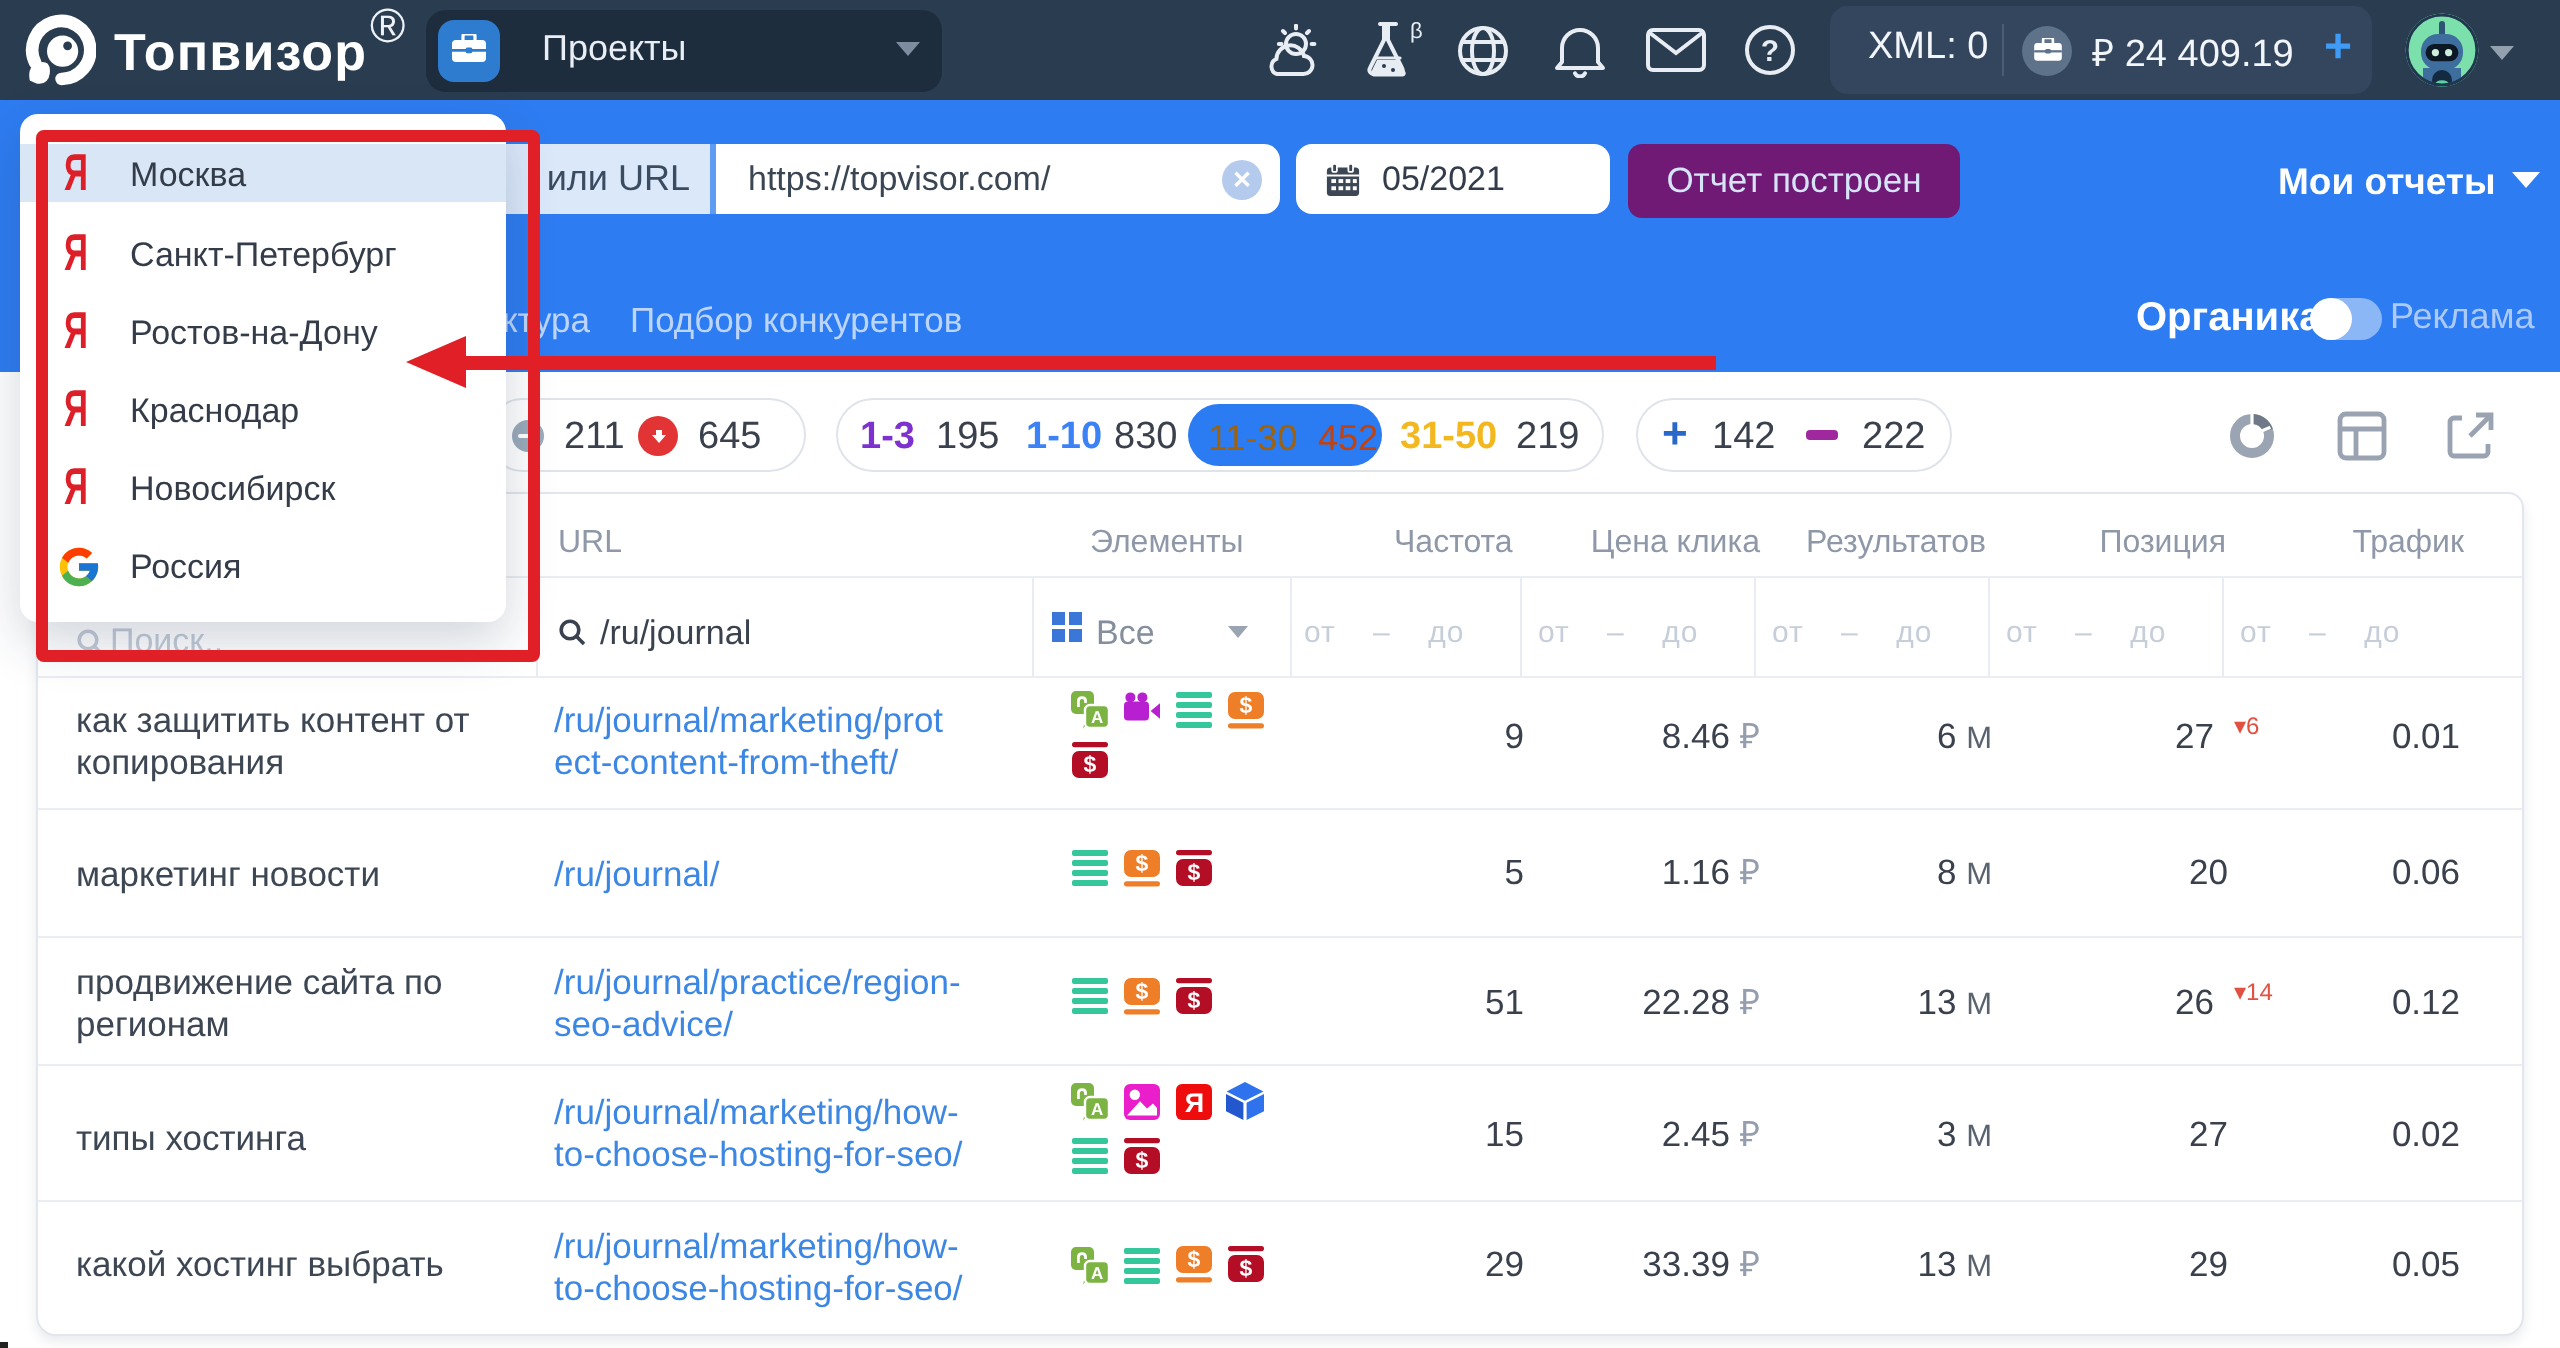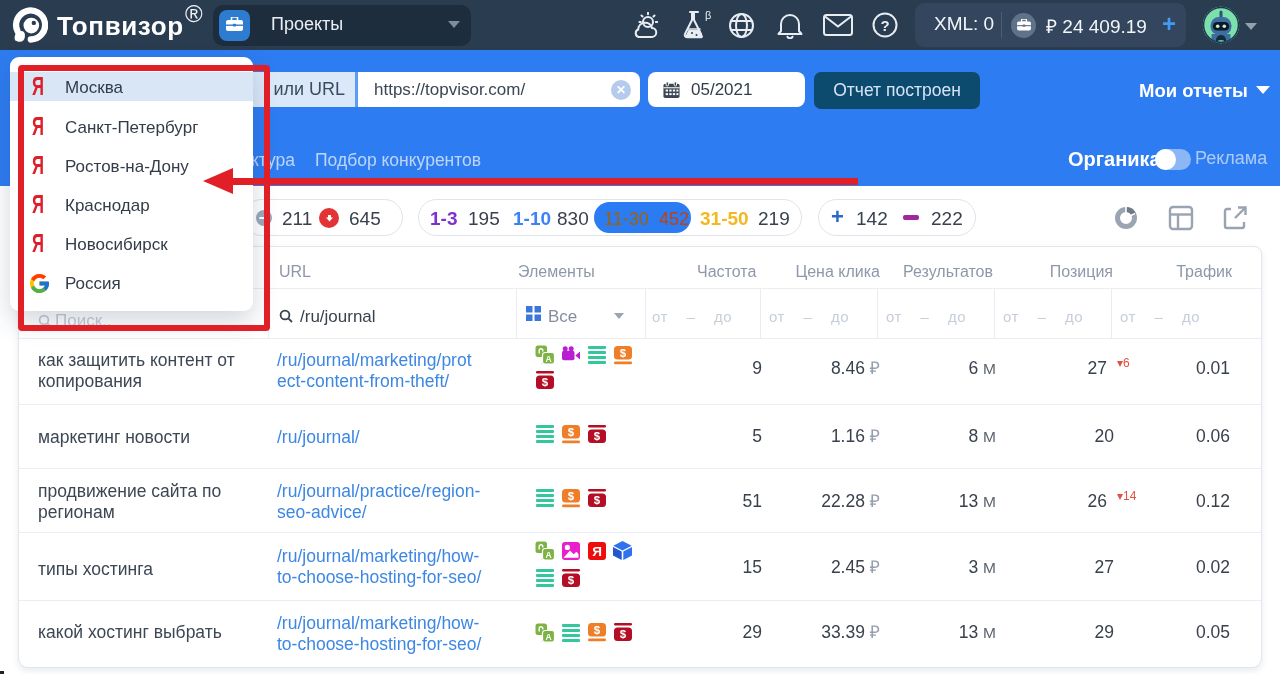--- a/index.html
+++ b/index.html
@@ -26,21 +26,21 @@
 #avCaret{left:1245px;top:23px;width:0;height:0;border-left:6.5px solid transparent;border-right:6.5px solid transparent;border-top:7px solid #93a0ae;}
 
 #blueBar{left:0;top:50px;width:1280px;height:136px;background:#2e7cf1;}
 #searchWrap{left:170px;top:72px;width:470px;height:35px;background:#fff;border-radius:8px;overflow:hidden;}
 #segLeft{position:absolute;left:0;top:0;width:188px;height:35px;background:#dbe8fa;border-right:3px solid #5e9cf3;}
 #segTxt{position:absolute;right:10px;top:7px;font-size:18px;color:#3c4c60;white-space:nowrap;}
 #urlTxt{left:374px;top:80px;font-size:17px;color:#3a4654;}
 #clearIco{left:611px;top:80px;width:20px;height:20px;border-radius:50%;background:#b5cbed;color:#fff;font-size:12px;text-align:center;line-height:20px;font-weight:bold;}
 #dateBox{left:648px;top:72px;width:157px;height:35px;background:#fff;border-radius:8px;}
 #dateTxt{left:691px;top:80px;font-size:17px;color:#323c4a;}
-#repBtn{left:814px;top:72px;width:166px;height:37px;background:#0c4a6e;border-radius:7px;text-align:center;line-height:37px;font-size:17.5px;color:#d6e4f8;}
+#repBtn{left:814px;top:72px;width:166px;height:37px;background:#701a75;border-radius:7px;text-align:center;line-height:37px;font-size:17.5px;color:#d6e4f8;}
 #myRep{left:1139px;top:80px;font-size:18.5px;font-weight:bold;color:#fff;}
 #myCaret{left:1256px;top:86px;width:0;height:0;border-left:7px solid transparent;border-right:7px solid transparent;border-top:8px solid #fff;}
 #tab1{left:212px;top:150px;font-size:17.5px;color:rgba(255,255,255,0.68);}
 #tab2{left:315px;top:150px;font-size:17.5px;color:rgba(255,255,255,0.68);}
 #orgTxt{left:1068px;top:148px;font-size:20px;font-weight:bold;color:#fff;}
 #togPill{left:1155px;top:149px;width:36px;height:21px;border-radius:11px;background:rgba(255,255,255,0.45);}
 #togThumb{left:1155px;top:149px;width:21px;height:21px;border-radius:50%;background:#fff;}
 #advTxt{left:1195px;top:148px;font-size:18px;color:rgba(255,255,255,0.6);}
 
 .pillGroup{background:#fff;border:1px solid #dfe4eb;border-radius:18.5px;height:37px;top:199px;}
@@ -141,21 +141,21 @@
 <div class="abs statTxt" id="g2f">452</div>
 <div class="abs statTxt" id="g2g">31-50</div>
 <div class="abs statTxt" id="g2h">219</div>
 <div class="abs statTxt" id="g3a">+</div>
 <div class="abs statTxt" id="g3b">142</div>
 <div class="abs" id="g3dash"></div>
 <div class="abs statTxt" id="g3c">222</div>
 
 <div class="abs" id="card"></div>
 <div class="abs hdr" style="left:279px;">URL</div>
-<div class="abs hdr" style="left:518px;">Элементы</div>
+<div class="abs hdr" style="left:545px;">Элементы</div>
 <div class="abs hdr" style="left:697px;width:65px;text-align:left;">Частота</div>
 <div class="abs hdr" style="left:790px;width:90px;text-align:right;">Цена клика</div>
 <div class="abs hdr" style="left:896px;width:97px;text-align:right;">Результатов</div>
 <div class="abs hdr" style="left:1043px;width:70px;text-align:right;">Позиция</div>
 <div class="abs hdr" style="left:1172px;width:60px;text-align:right;">Трафик</div>
 <div class="abs rowline" style="top:288px;"></div>
 <div class="abs rowline" style="top:338px;"></div>
 <div class="abs rowline" style="top:404px;"></div>
 <div class="abs rowline" style="top:468px;"></div>
 <div class="abs rowline" style="top:532px;"></div>

